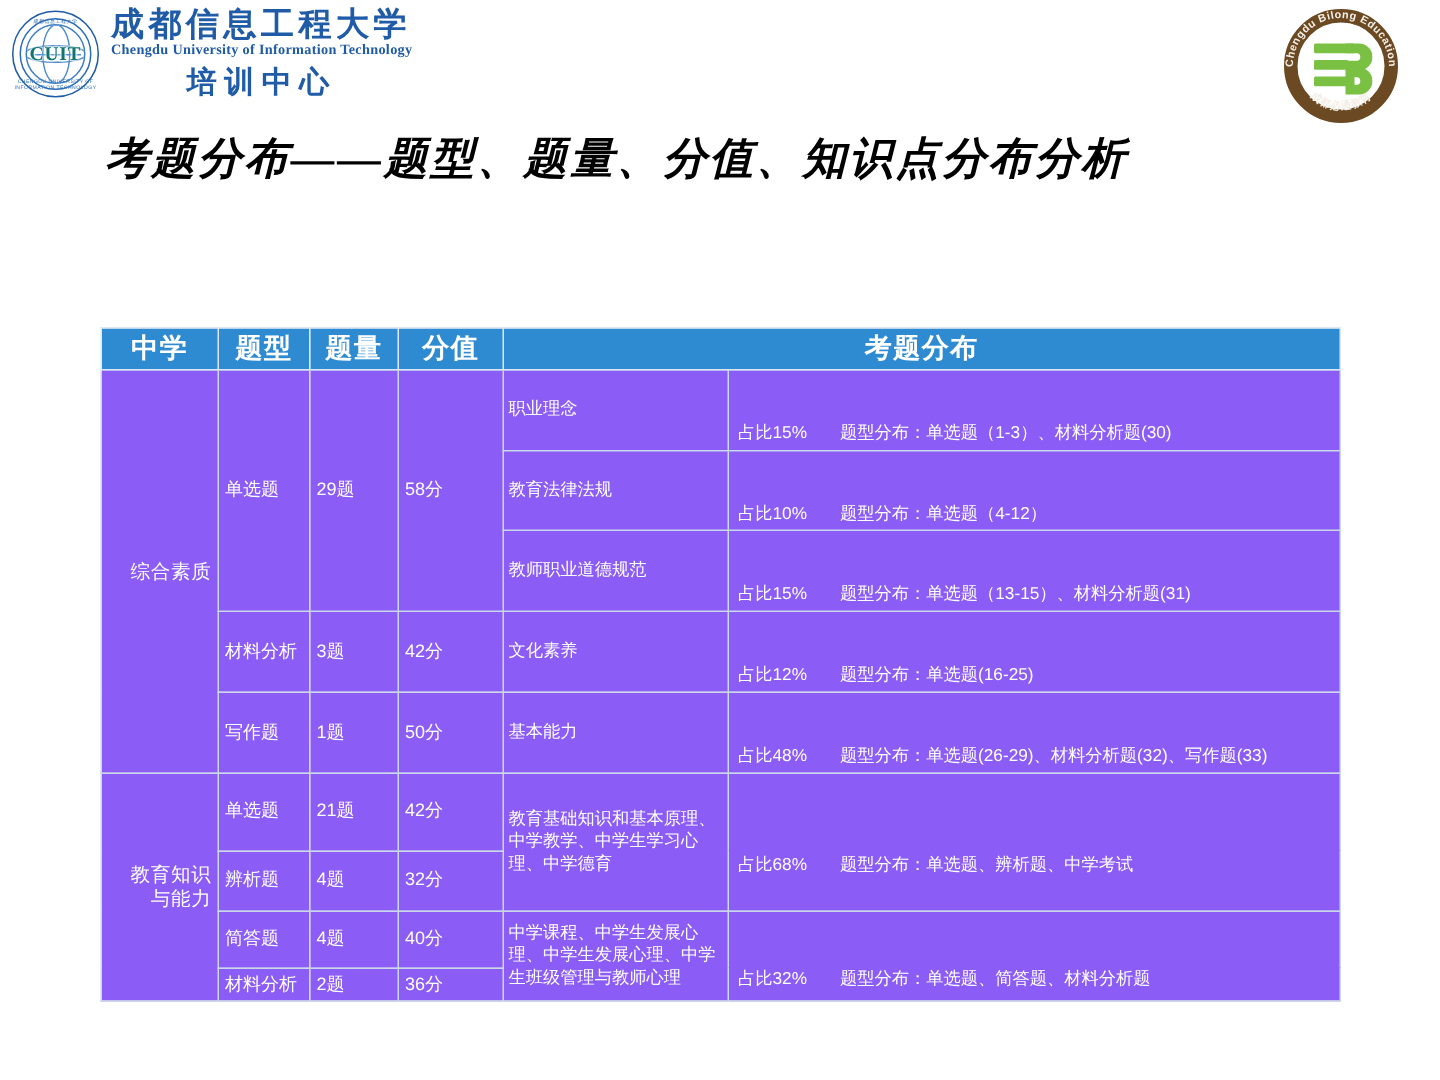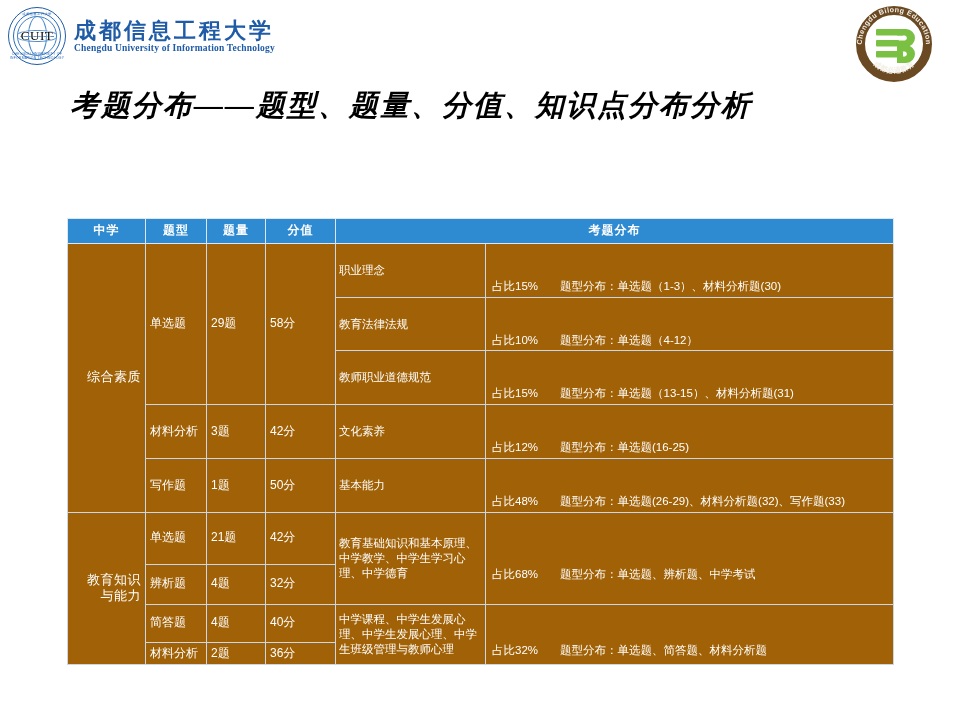--- a/index.html
+++ b/index.html
@@ -51,22 +51,22 @@
   .cuit-globe::after  { left: -4%; right: -4%; top: 33%; bottom: 33%; }
   .cuit-lat {
     position: absolute; left: 2px; right: 2px; top: 50%;
     height: 1px; background: #4e8ccb;
   }
   .cuit-text {
     position: absolute; left: 0; right: 0; top: 50%;
     transform: translateY(-52%);
     text-align: center;
     font-family: "Liberation Serif", serif;
-    font-weight: normal; font-size: 13px; letter-spacing: .5px;
-    color: #000000;
+    font-weight: bold; font-size: 13px; letter-spacing: .5px;
+    color: #0f766e;
     text-shadow: 0 0 2px #fff, 0 0 2px #fff, 0 0 2px #fff;
   }
   .cuit-arc-top, .cuit-arc-bot {
     position: absolute; left: 0; right: 0;
     text-align: center;
     font-size: 3.4px; color: #2b6cb8; letter-spacing: .3px;
   }
   .cuit-arc-top { top: 5px; }
   .cuit-arc-bot { bottom: 5px; }
 
@@ -147,30 +147,30 @@
     position: absolute;
     left: 67px; top: 218px;
     width: 826px;
     border-collapse: collapse;
     table-layout: fixed;
     font-size: 12px;
     color: #ffffff;
   }
   .exam-table th, .exam-table td {
     border: 1px solid #c9d7e8;
-    background: #a16207;
+    background: #8b5cf6;
     padding: 3px 4px;
     vertical-align: middle;
     font-weight: normal;
     line-height: 1.28;
   }
   .exam-table thead th {
     background: #2e8bd2;
     font-weight: bold;
-    font-size: 12px;
+    font-size: 18px;
     text-align: center;
     height: 25px;
     padding: 2px 4px;
     letter-spacing: 1px;
     border-color: #dce7f3;
   }
   td.c-center { text-align: left; }
   td.subject  { text-align: right; font-size: 13px; letter-spacing: .5px; }
   td.kp       { text-align: left; padding-left: 3px; padding-right: 2px; font-size: 11.5px; line-height: 1.3; }
   td.dist     { text-align: left; padding-left: 6px; white-space: nowrap; font-size: 11.5px; }
@@ -189,20 +189,21 @@
       <div class="cuit-globe">
           <div class="cuit-lat"></div>
         </div>
       <div class="cuit-arc-top">成都信息工程大学</div>
       <div class="cuit-text">CUIT</div>
       <div class="cuit-arc-bot">CHENGDU UNIVERSITY OF INFORMATION TECHNOLOGY</div>
     </div>
     <div class="uni-words">
       <div class="uni-cn">成都信息工程大学</div>
       <div class="uni-en">Chengdu University of Information Technology</div>
+      <div class="uni-sub">培训中心</div>
     </div>
   </div>
 
   <div class="logo-right">
     <div class="bilong-outer"></div>
     <svg class="bilong-arc-text" viewBox="0 0 76 76">
       <defs>
         <path id="arcEn" d="M 6,38 A 32,32 0 0 1 70,38"></path>
         <path id="arcCn" d="M 9,38 A 29,29 0 0 0 67,38"></path>
       </defs>

